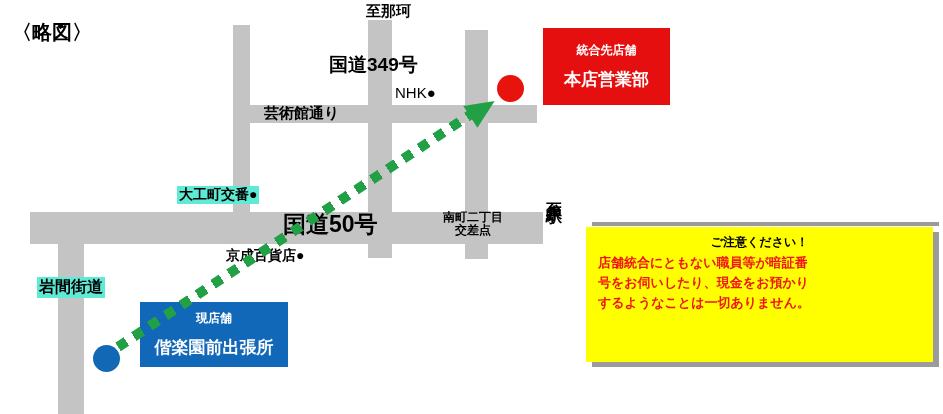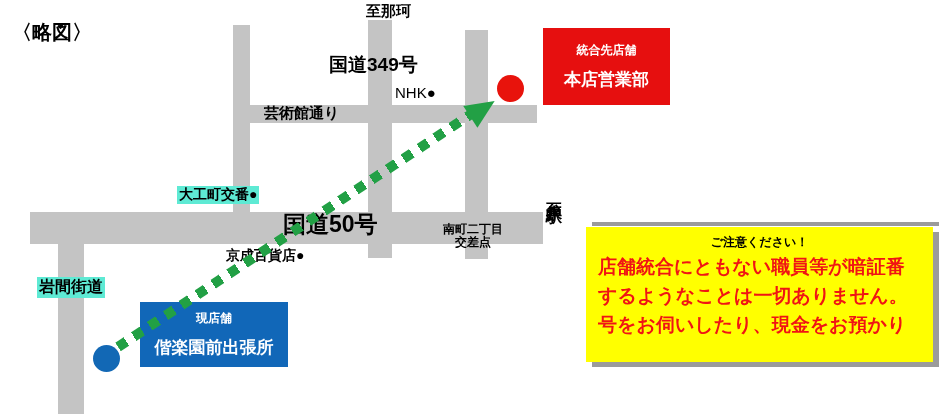--- a/index.html
+++ b/index.html
@@ -34,21 +34,21 @@
   .store-box .l1 { font-size:12px; font-weight:700; margin-bottom:9px; }
   .store-box .l2 { font-size:17px; font-weight:700; }
   .box-red  { left:543px; top:28px;  width:127px; height:77px; background:#e60f0f; }
   .box-blue { left:140px; top:302px; width:148px; height:65px; background:#1167b8; }
 
   
   .notice-shadow-top { position:absolute; left:592px; top:222px; width:347px; height:4px; background:#9b9b9b; z-index:3; }
   .notice { position:absolute; left:586px; top:227px; width:347px; height:135px; background:#ffff00;
     box-shadow:6px 5px 0 #9b9b9b; z-index:4; padding:7px 12px 0 12px; box-sizing:border-box; }
   .notice-title { font-size:12px; font-weight:700; color:#000; text-align:center; margin-bottom:2px; }
-  .notice-line { font-size:19px; font-weight:700; color:#f01414; line-height:1.52; white-space:nowrap; }
+  .notice-line { font-size:13px; font-weight:700; color:#f01414; line-height:1.52; white-space:nowrap; }
 
   .v-text { writing-mode:vertical-rl; text-orientation:upright; letter-spacing:2px; }
 </style>
 </head>
 <body>
 
 <div class="canvas">
 
   <div class="road" style="left:58px;  top:240px; width:26px;  height:174px;"></div>
   <div class="road" style="left:233px; top:25px;  width:17px;  height:219px;"></div>
@@ -59,21 +59,21 @@
 
   <div class="sketch-title">〈略図〉</div>
 
   <div class="lbl" style="left:366px; top:2px;  font-size:15px;">至那珂</div>
   <div class="lbl" style="left:329px; top:52px; font-size:19px;">国道349号</div>
   <div class="lbl" style="left:395px; top:84px; font-size:15px; font-weight:400;">NHK●</div>
   <div class="lbl" style="left:264px; top:104px; font-size:15px; font-weight:700;">芸術館通り</div>
   <div class="lbl on-white" style="left:177px; top:186px; font-size:14px;">大工町交番●</div>
   <div class="lbl" style="left:283px; top:209px; font-size:23px;">国道50号</div>
   <div class="lbl" style="left:433px; top:211px; width:80px; font-size:12px; text-align:center; line-height:13px;">
-    <span style="display:block;margin-top:12px;">南町二丁目</span>
+    <span style="display:block;">南町二丁目</span>
     <span style="display:block;">交差点</span>
   </div>
   <div class="lbl" style="left:226px; top:247px; font-size:14px;">京成百貨店●</div>
   <div class="lbl on-white" style="left:37px; top:277px; font-size:16px; font-weight:700;">岩間街道</div>
   <div class="lbl v-text" style="left:543px; top:190px; font-size:16px;">至水戸駅</div>
 
   <div class="store-box box-red">
     <span class="l1">統合先店舗</span>
     <span class="l2">本店営業部</span>
   </div>
@@ -84,17 +84,17 @@
 
   <div class="route-strip"></div>
   <div class="route-arrow"></div>
   <div class="dot blue"></div>
   <div class="dot red"></div>
 
   <div class="notice-shadow-top"></div>
   <div class="notice">
     <div class="notice-title">ご注意ください！</div>
     <div class="notice-line">店舗統合にともない職員等が暗証番</div>
+    <div class="notice-line">号をお伺いしたり、現金をお預かり</div>
     <div class="notice-line">するようなことは一切ありません。</div>
-    <div class="notice-line">号をお伺いしたり、現金をお預かり</div>
   </div>
 
 </div>
 
 </body></html>

